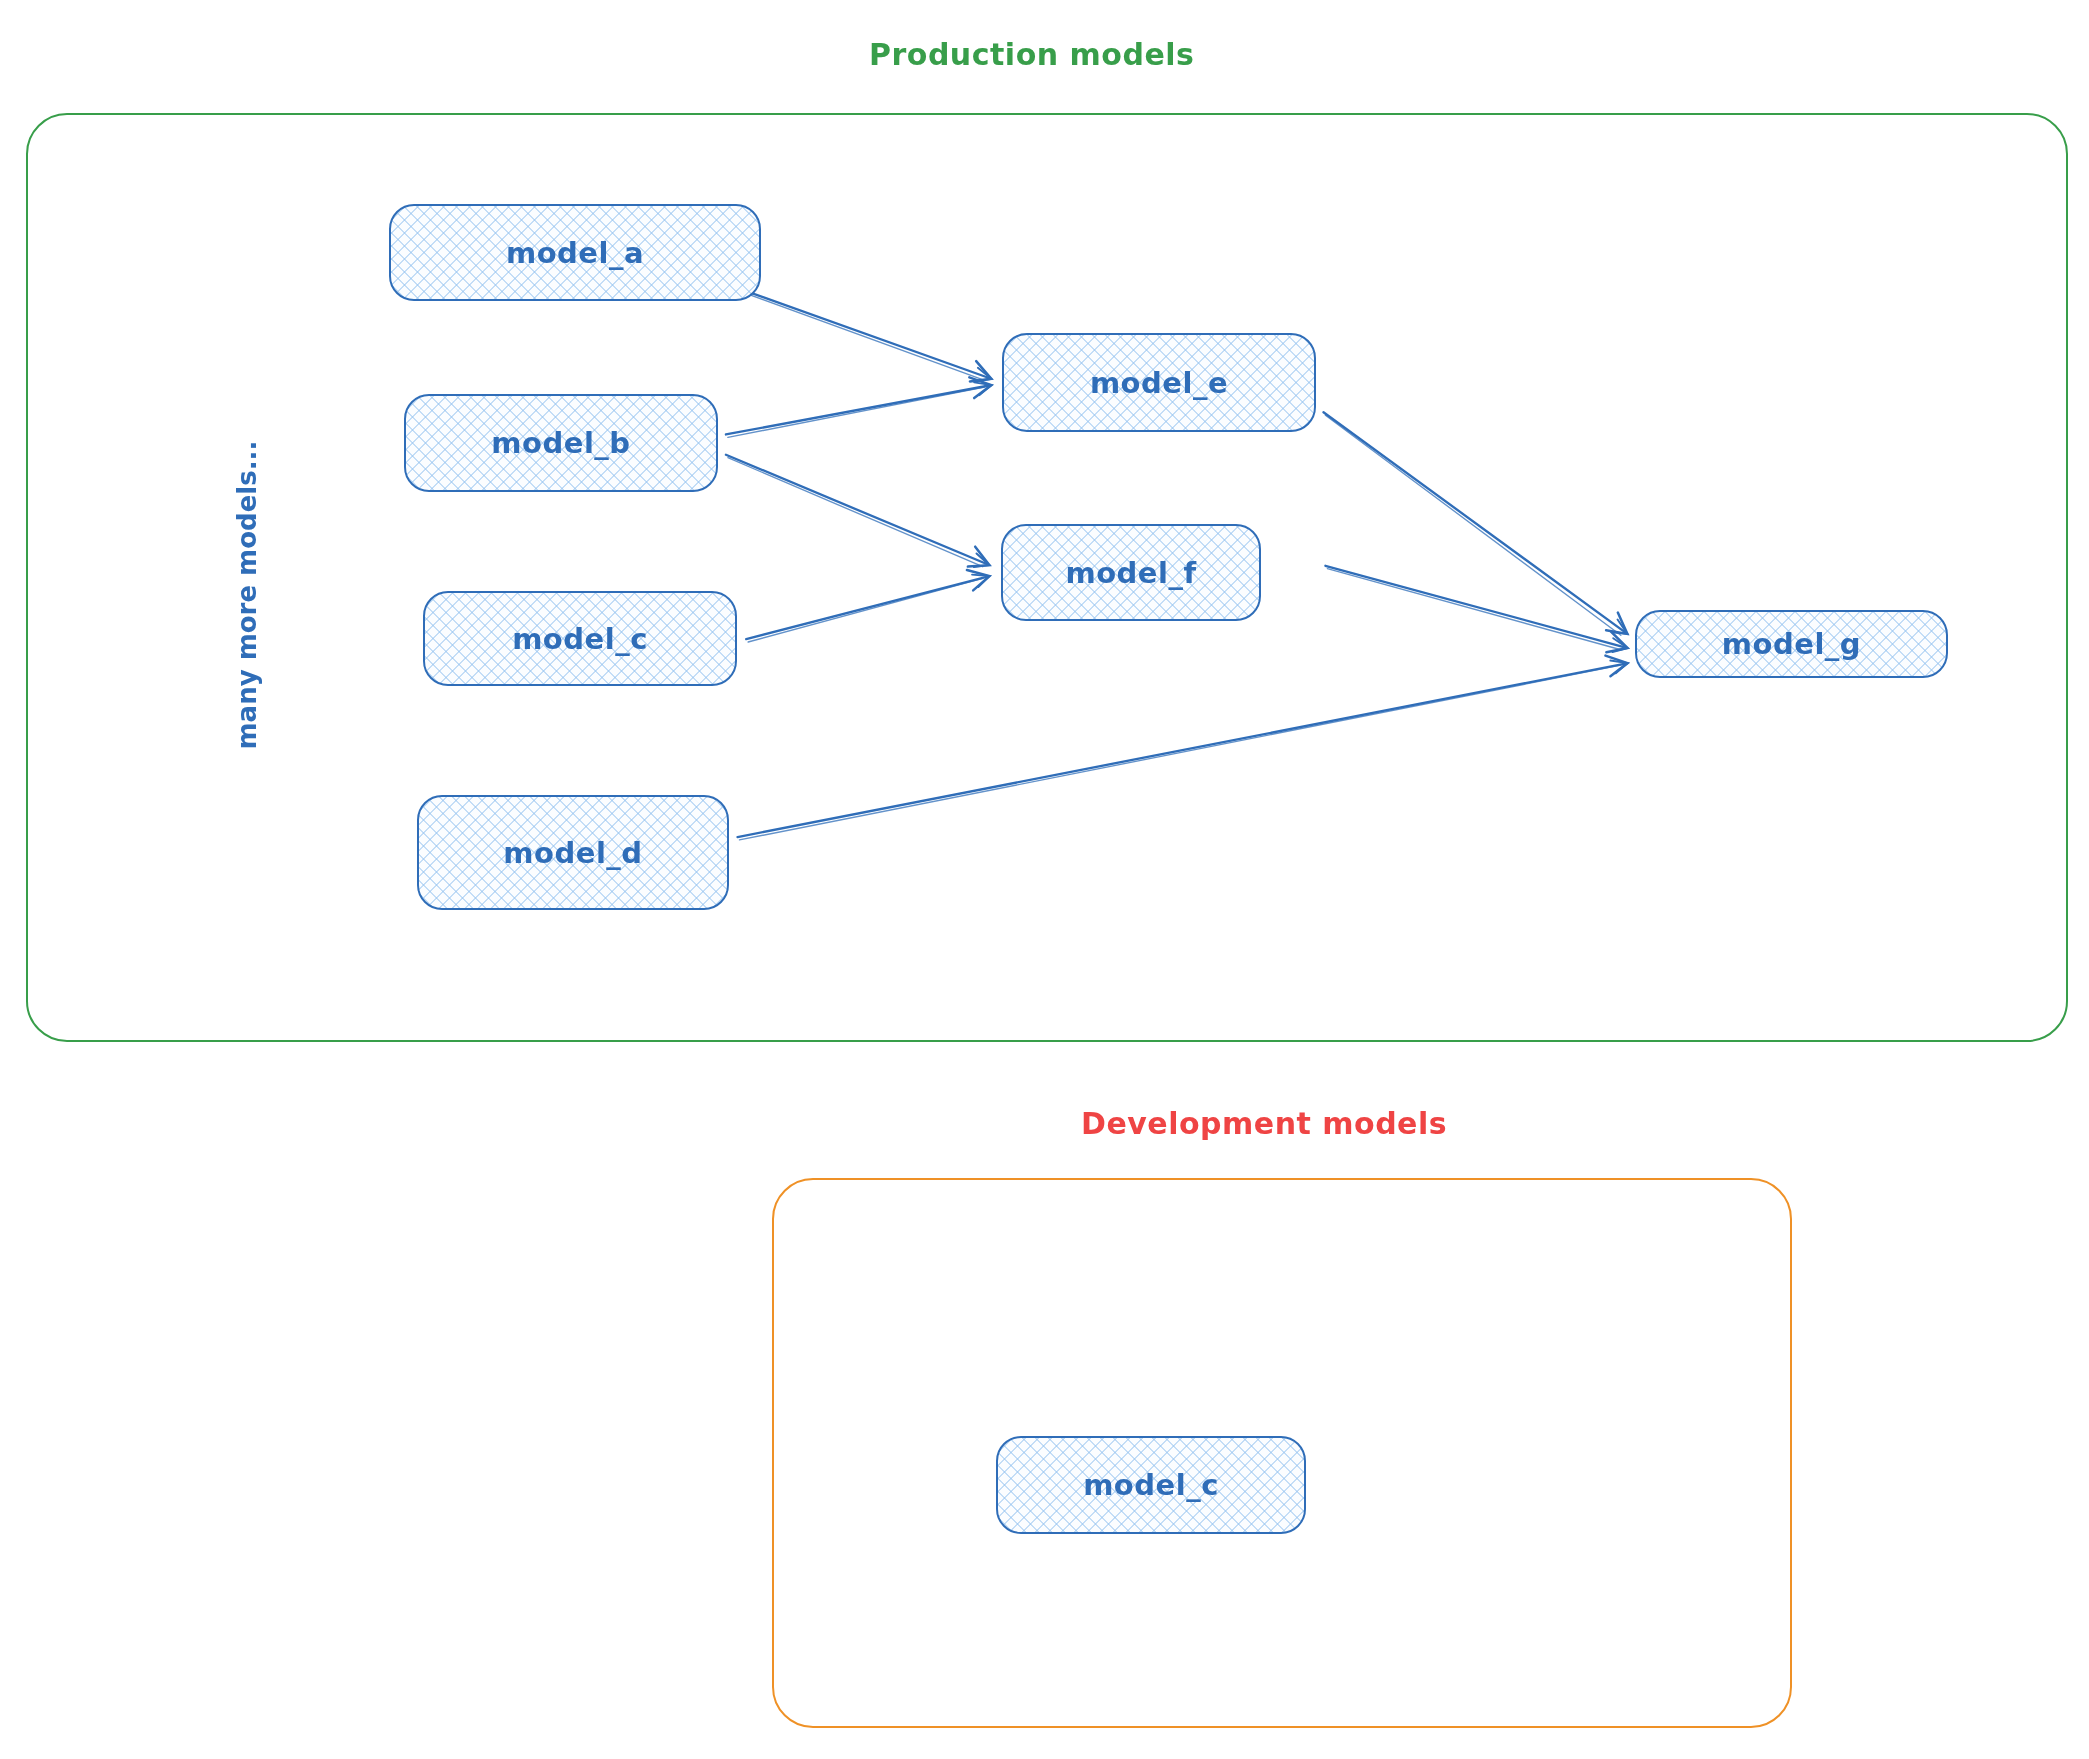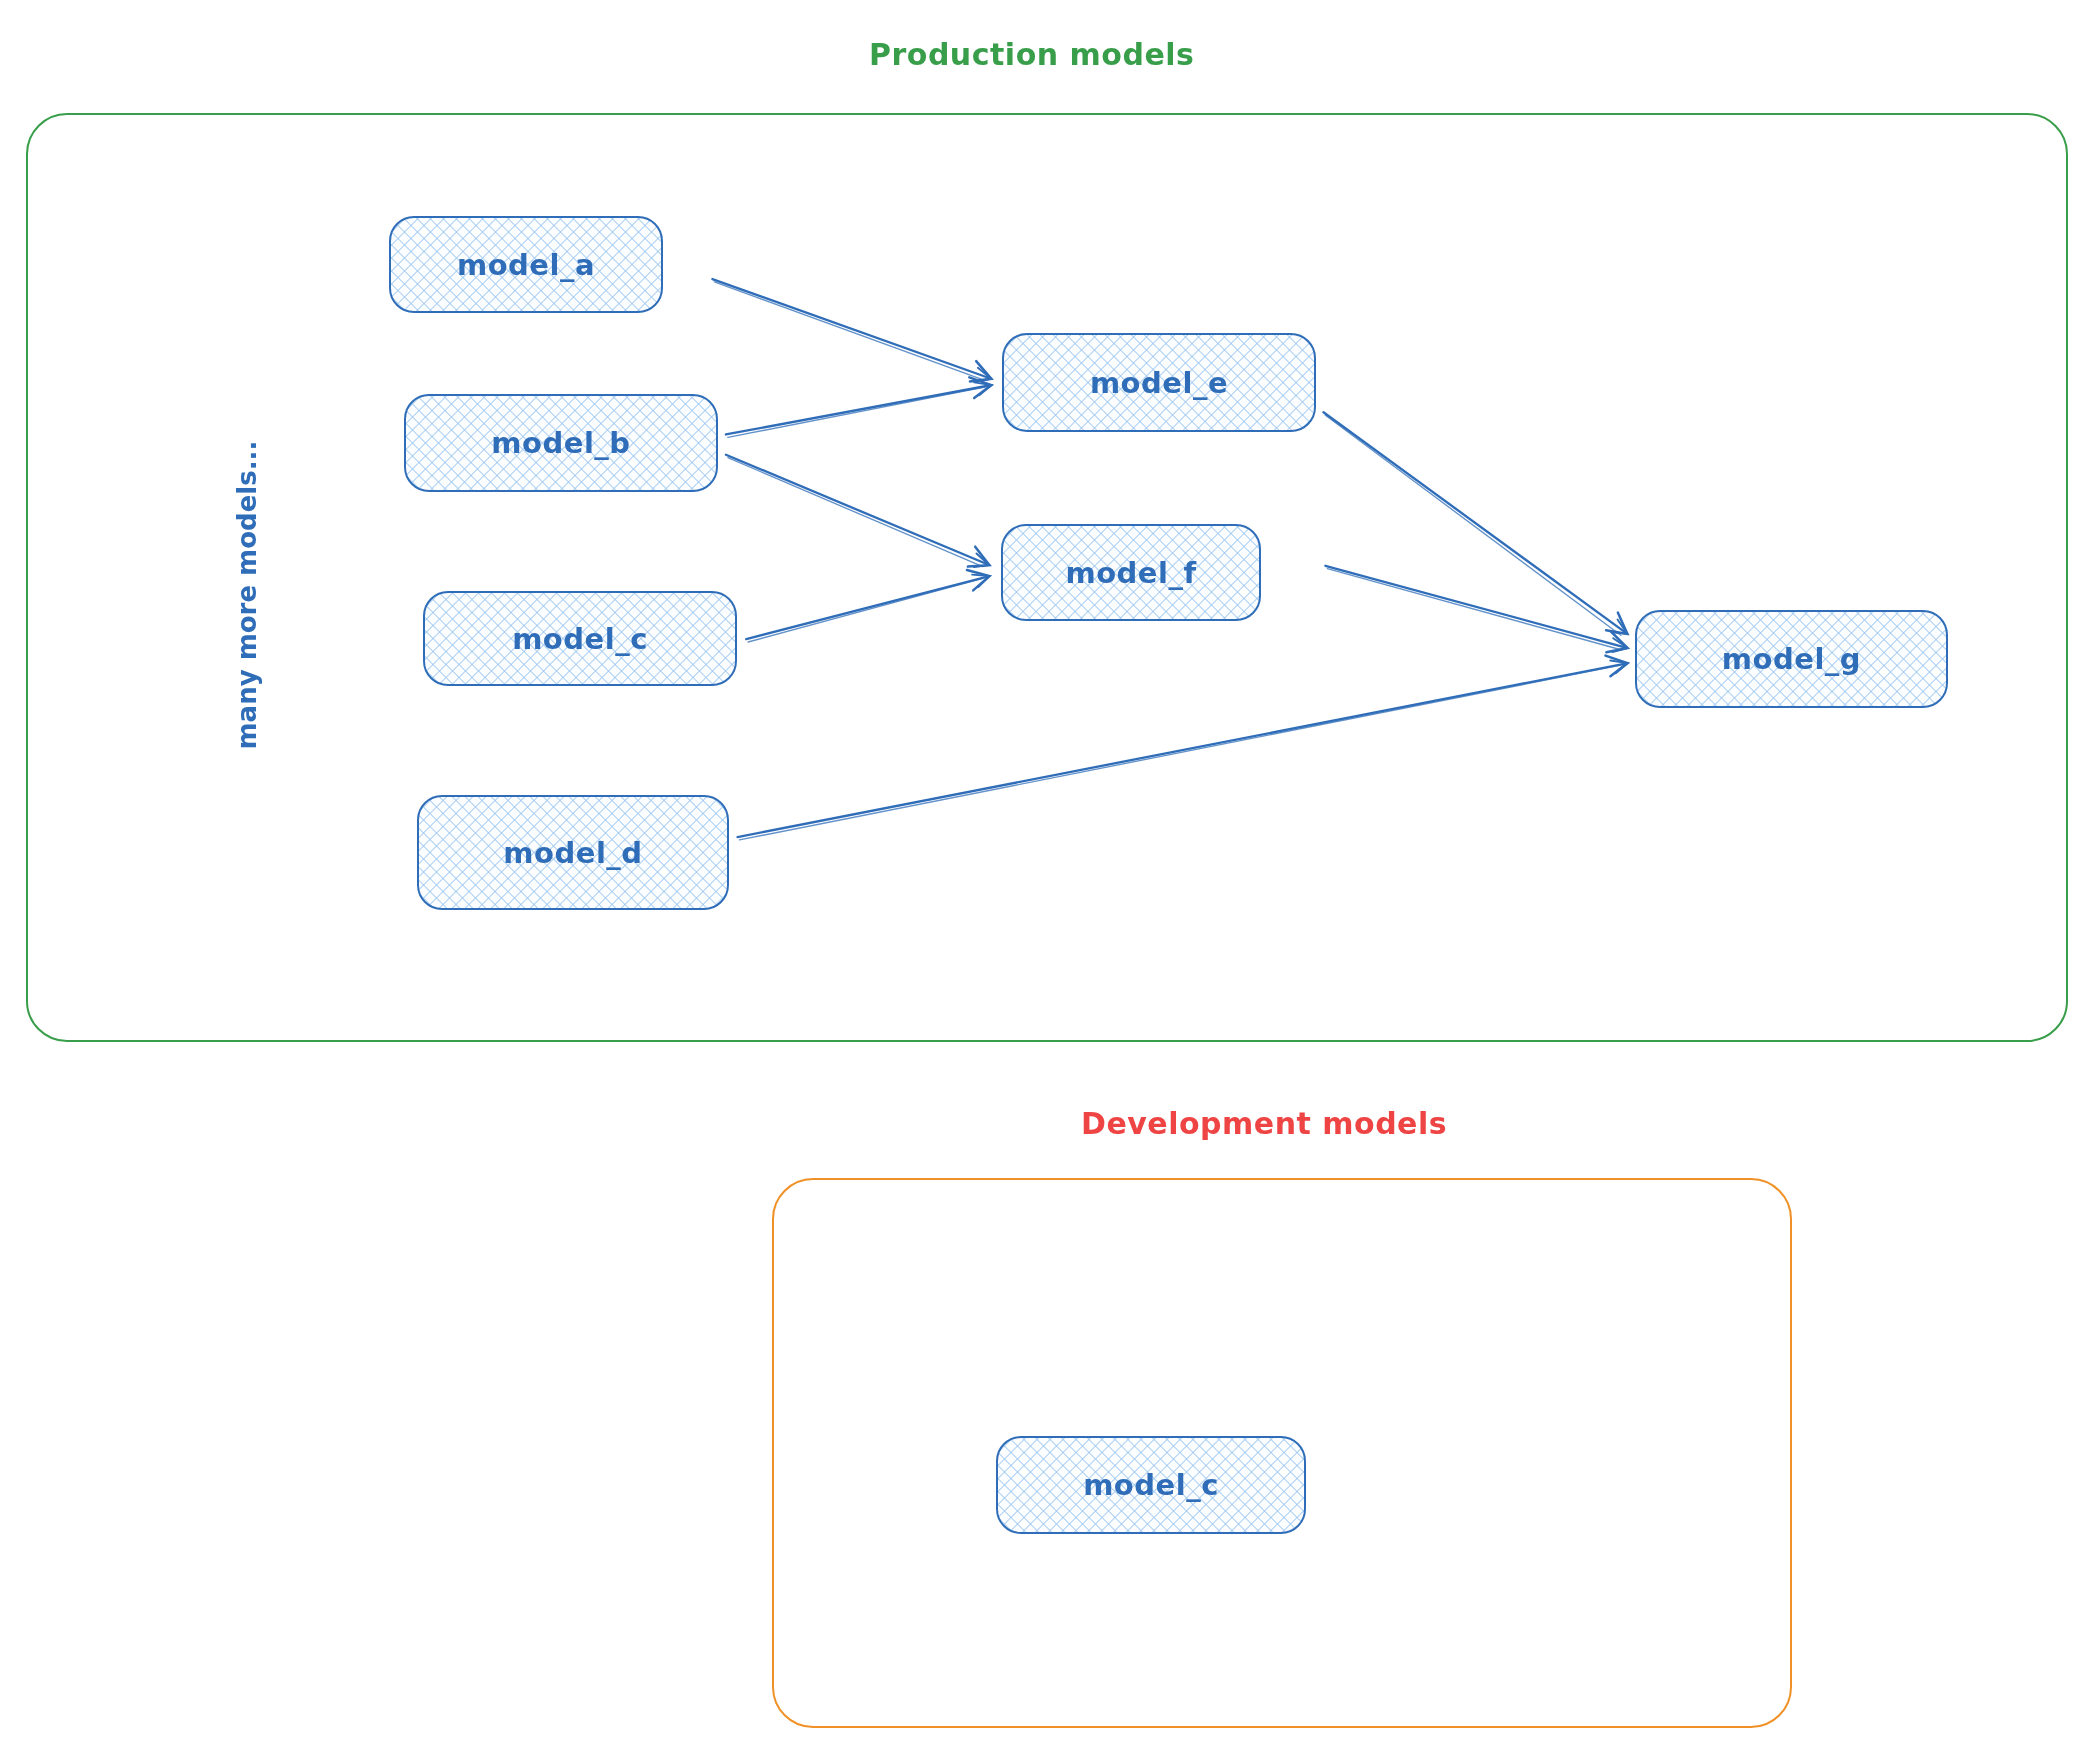--- a/index.html
+++ b/index.html
@@ -118,39 +118,39 @@
           <path d="M1373,586 L1685,671" stroke="#2f6db8" stroke-width="2.4" marker-end="url(#arrow)"></path>
         </g>
         <g>
           <path d="M766,870 L1679,689" stroke="#2f6db8" stroke-width="1.4" opacity="0.75"></path>
           <path d="M764,867 L1685,687" stroke="#2f6db8" stroke-width="2.4" marker-end="url(#arrow)"></path>
         </g>
       </g>
   </svg>
 
   <div id="nodes-layer">
-      <div class="node" style="left: 389px; top: 216px; width: 274px; height: 97px;">
+      <div class="node" style="left: 389px; top: 204px; width: 372px; height: 97px;">
         <span class="node-label">model_a</span>
       </div>
       <div class="node" style="left: 404px; top: 394px; width: 314px; height: 98px;">
         <span class="node-label">model_b</span>
       </div>
       <div class="node" style="left: 423px; top: 591px; width: 314px; height: 95px;">
         <span class="node-label">model_c</span>
       </div>
       <div class="node" style="left: 417px; top: 795px; width: 312px; height: 115px; align-items: center;">
         <span class="node-label">model_d</span>
       </div>
       <div class="node" style="left: 1002px; top: 333px; width: 314px; height: 99px;">
         <span class="node-label">model_e</span>
       </div>
       <div class="node" style="left: 1001px; top: 524px; width: 260px; height: 97px; justify-content: center;">
         <span class="node-label">model_f</span>
       </div>
-      <div class="node" style="left: 1635px; top: 610px; width: 313px; height: 98px;">
+      <div class="node" style="left: 1635px; top: 610px; width: 313px; height: 68px;">
         <span class="node-label">model_g</span>
       </div>
       <div class="node" style="left: 996px; top: 1436px; width: 310px; height: 98px;">
         <span class="node-label">model_c</span>
       </div>
     </div>
 
 </div>
 
 

